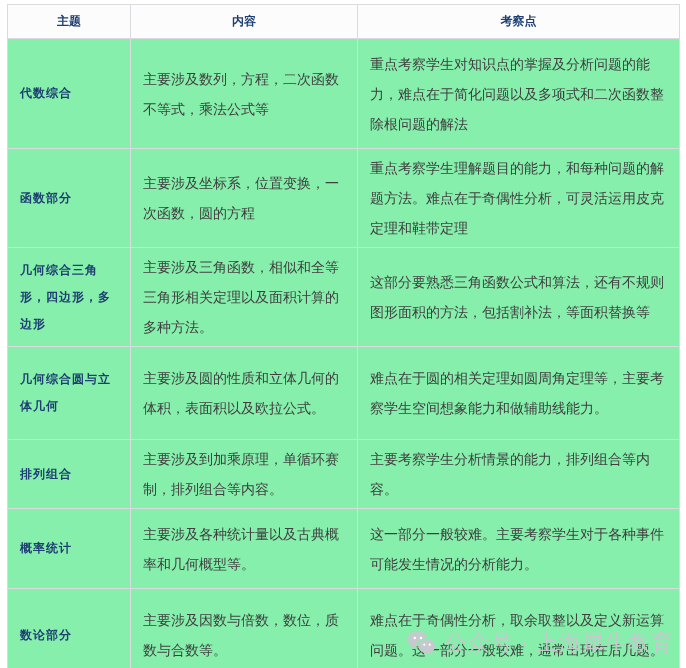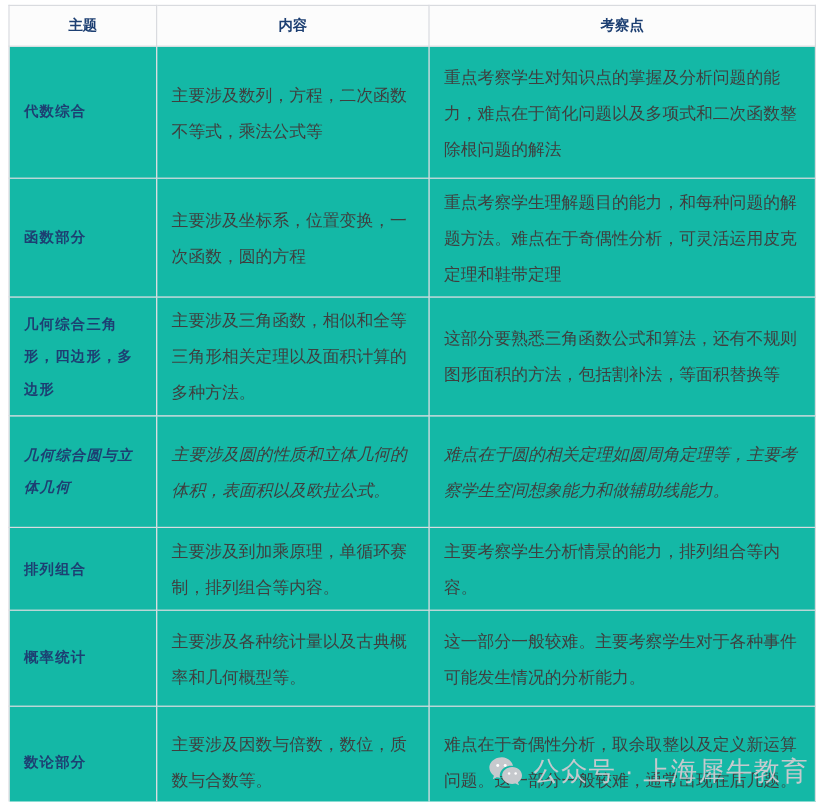--- a/index.html
+++ b/index.html
@@ -34,42 +34,42 @@
   table.topic-table th {
     background: #fcfcfc;
     color: #1d3f72;
     font-size: 12px;
     font-weight: bold;
     text-align: center;
     height: 34px;
     padding: 0 4px;
   }
   table.topic-table td {
-    background: #14b8a6;
+    background: #86efac;
     vertical-align: middle;
   }
   td.topic {
     color: #1d3f72;
     font-weight: bold;
     font-size: 12px;
     line-height: 27px;
     padding: 4px 12px;
     letter-spacing: 1px;
   }
   td.content, td.points {
     color: #3f3f3f;
     font-size: 14px;
     line-height: 30px;
     padding: 4px 12px;
   }
   
   tbody tr:nth-child(1) td { height: 110px; }
   tbody tr:nth-child(2) td { height: 95px; }
   tbody tr:nth-child(3) td { height: 94px; }
-  tbody tr:nth-child(4) td { height: 93px; font-style: italic; }
+  tbody tr:nth-child(4) td { height: 93px; }
   tbody tr:nth-child(5) td { height: 62px; }
   tbody tr:nth-child(6) td { height: 80px; }
   tbody tr:nth-child(7) td { height: 93px; }
 
   .watermark {
     position: absolute;
     right: 12px;
     bottom: 14px;
     display: flex;
     align-items: center;

